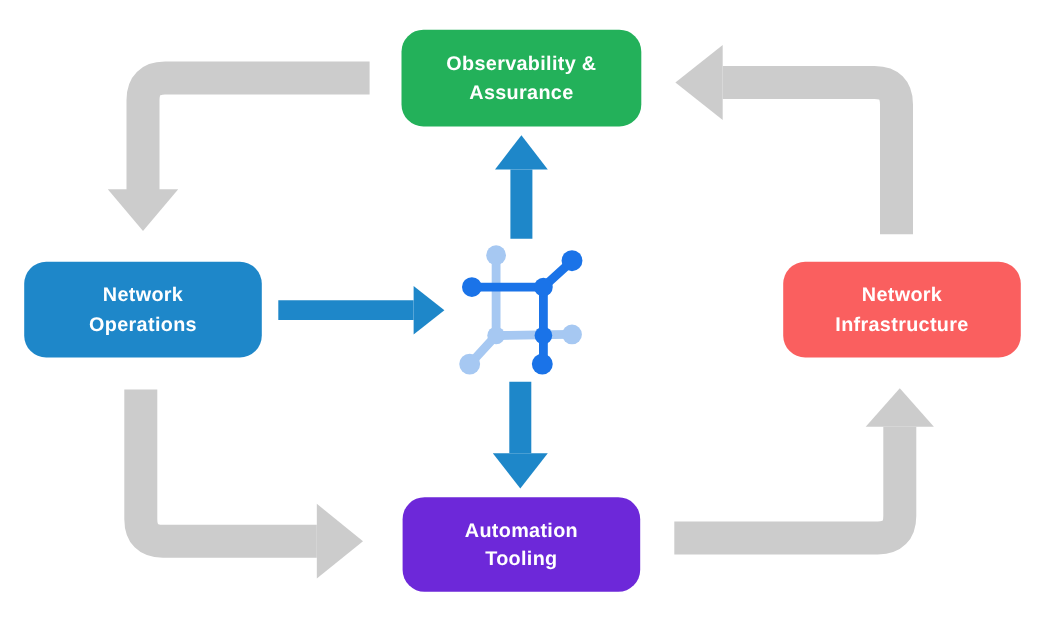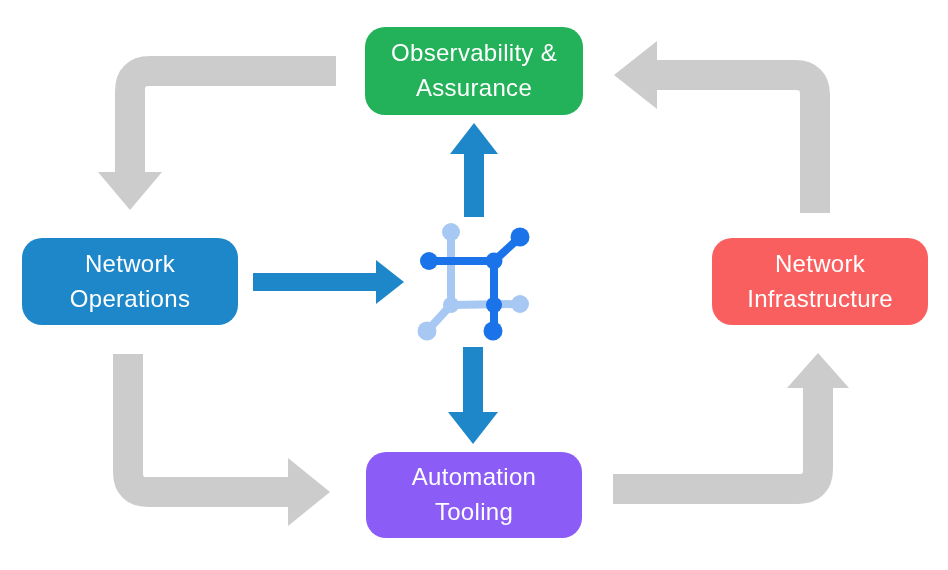--- a/index.html
+++ b/index.html
@@ -20,30 +20,30 @@
     width: 948px; height: 570px;
   }
   .node {
     position: absolute;
     display: flex;
     align-items: center;
     justify-content: center;
     text-align: center;
     border-radius: 20px;
     color: #ffffff;
-    font-size: 24px;
-    font-weight: normal;
+    font-size: 18px;
+    font-weight: bold;
     letter-spacing: 0.3px;
     line-height: 1.45;
   }
   .node .label { white-space: pre-line; }
   .node-observability { left: 365px; top: 27px;  width: 218px; height: 88px; background: #23b15a; }
   .node-operations    { left: 22px;  top: 238px; width: 216px; height: 87px; background: #1e87c9; }
   .node-infrastructure{ left: 712px; top: 238px; width: 216px; height: 87px; background: #fa5f5f; }
-  .node-automation    { left: 366px; top: 452px; width: 216px; height: 86px; background: #8b5cf6; }
+  .node-automation    { left: 366px; top: 452px; width: 216px; height: 86px; background: #6d28d9; }
 
   .cycle-stroke { stroke: #cccccc; stroke-width: 30; fill: none; }
   .cycle-head   { fill: #cccccc; }
   .flow-stroke  { stroke: #1e87c9; fill: none; }
   .flow-head    { fill: #1e87c9; }
   .icon-dark-stroke  { stroke: #1a73e8; stroke-width: 8; fill: none; stroke-linecap: round; }
   .icon-light-stroke { stroke: #a6c8f2; stroke-width: 8; fill: none; stroke-linecap: round; }
   .icon-dark-fill  { fill: #1a73e8; }
   .icon-light-fill { fill: #a6c8f2; }
 </style>

